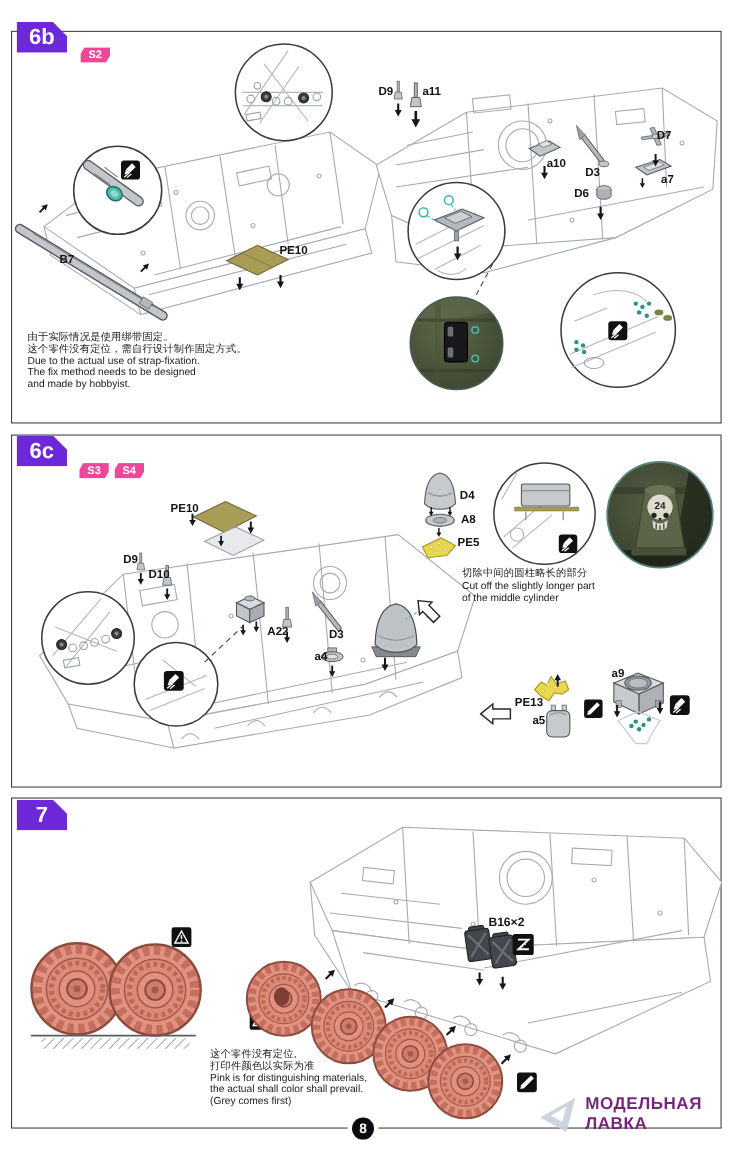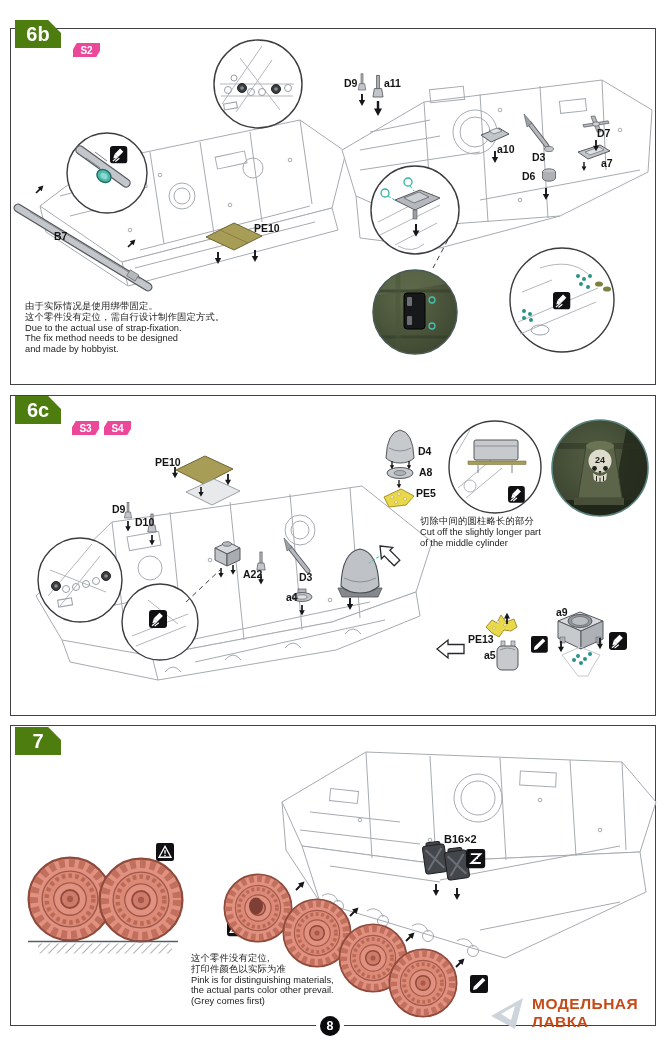--- a/index.html
+++ b/index.html
@@ -1,36 +1,36 @@
 <!DOCTYPE html>
 <html><head>
 <meta charset="utf-8">
 <style>
 *{margin:0;padding:0;box-sizing:border-box}
 html,body{background:#fff}
 body{font-family:"Liberation Sans",sans-serif}
 #page{position:relative;width:665px;height:1050px;background:#fff;overflow:hidden}
 .panel{position:absolute;border:1.6px solid #404247;background:#fff}
 #art{position:absolute;left:0;top:0;z-index:2}
-.badge{position:absolute;z-index:4;background:#4d7c0f;color:#fff;font-weight:bold;
+.badge{position:absolute;z-index:4;background:#6d28d9;color:#fff;font-weight:bold;
   display:flex;align-items:center;justify-content:center;
   clip-path:polygon(0 0,72% 0,100% 46%,100% 100%,0 100%)}
 .bigbadge{width:46px;height:28px;font-size:20px}
 .sbadge{position:absolute;z-index:4;background:#ec4899;color:#fff;font-weight:bold;
   width:27px;height:14px;font-size:10px;display:flex;align-items:center;justify-content:center;
   clip-path:polygon(14% 0,100% 0,100% 55%,86% 100%,0 100%,0 45%)}
 .plab{position:absolute;z-index:5;font-weight:bold;font-size:10.5px;color:#141414;white-space:nowrap}
 .note{position:absolute;z-index:5;font-size:9.3px;line-height:1.16;color:#1b1b1d;white-space:nowrap}
 .note .zh{letter-spacing:.2px}
 .ctr{text-align:left}
 #pagenum{position:absolute;z-index:6;left:320px;top:1016px;width:20px;height:20px;border-radius:50%;
   background:#0b0b0d;color:#fff;font-size:12.5px;font-weight:bold;display:flex;align-items:center;
   justify-content:center;box-shadow:0 0 0 4px #fff}
 #wm{position:absolute;z-index:7;left:487px;top:993px;display:flex;align-items:center;gap:5px;
-  color:#c2410c;font-weight:bold;opacity:.95}
+  color:#701a75;font-weight:bold;opacity:.95}
 #wm .t1{font-size:15.5px;letter-spacing:.5px}
 #wm .t2{font-size:15.5px;letter-spacing:.5px}
 </style>
 </head>
 <body>
 
 <div id="page">
 
   <div class="panel" style="left:10px;top:28px;width:646px;height:357px"></div>
   <div class="panel" style="left:10px;top:395px;width:646px;height:321px"></div>
@@ -483,21 +483,21 @@
   <div class="badge bigbadge" style="left:15px;top:20px">6b</div>
   <div class="sbadge" style="left:73px;top:43px">S2</div>
 
   <span class="plab" style="left:54px;top:230px">B7</span>
   <span class="plab" style="left:254px;top:222px">PE10</span>
   <span class="plab" style="left:344px;top:77px">D9</span>
   <span class="plab" style="left:384px;top:77px">a11</span>
   <span class="plab" style="left:497px;top:143px">a10</span>
   <span class="plab" style="left:532px;top:151px">D3</span>
   <span class="plab" style="left:522px;top:170px">D6</span>
-  <span class="plab" style="left:597px;top:127px">D7</span>
+  <span class="plab" style="left:597px;top:117px">D7</span>
   <span class="plab" style="left:601px;top:157px">a7</span>
 
   <div class="note" style="left:25px;top:301px">
     <div class="zh">由于实际情况是使用绑带固定。</div>
     <div class="zh">这个零件没有定位，需自行设计制作固定方式。</div>
     <div>Due to the actual use of strap-fixation.</div>
     <div>The fix method needs to be designed</div>
     <div>and made by hobbyist.</div>
   </div>
 
@@ -524,21 +524,21 @@
     <div>of the middle cylinder</div>
   </div>
 
   <div class="badge bigbadge" style="left:15px;top:727px">7</div>
   <span class="plab" style="left:444px;top:833px;font-size:11px">B16×2</span>
 
   <div class="note" style="left:191px;top:953px">
     <div class="zh">这个零件没有定位,</div>
     <div class="zh">打印件颜色以实际为准</div>
     <div>Pink is for distinguishing materials,</div>
-    <div>the actual parts color other prevail.</div>
+    <div>the actual shall color shall prevail.</div>
     <div>(Grey comes first)</div>
   </div>
 
   <div id="pagenum">8</div>
 
   <div id="wm">
     <svg width="40" height="40" viewBox="0 0 40 40">
       <path d="M4,23 L36,5 L28,36 Z" fill="#ccd2da"></path>
       <path d="M14,21 L28,13 L24,27 Z" fill="#fff"></path>
     </svg>

